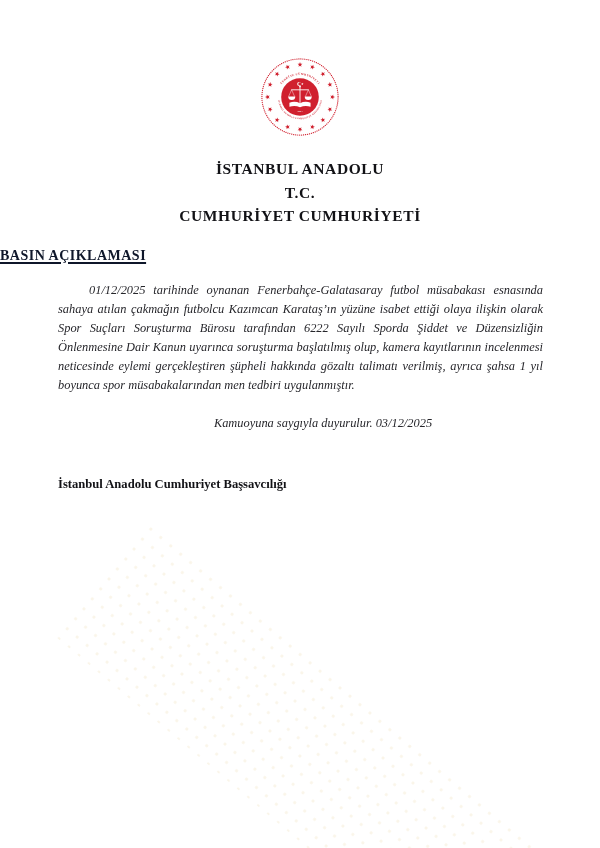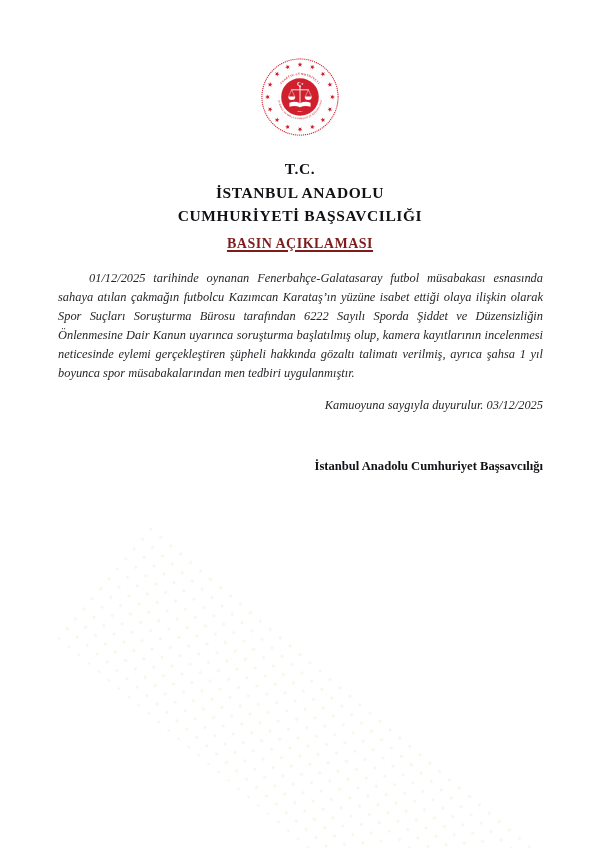--- a/index.html
+++ b/index.html
@@ -14,29 +14,29 @@
     background-size:13px 13px; opacity:0.5; pointer-events:none;
   }
   .content { position:relative; z-index:1; }
   .logo-wrap { padding-top:57px; text-align:center; }
   .logo { width:80px; height:80px; --red:#d0202e; }
   .header {
     margin-top:16px; text-align:center; font-weight:bold;
     font-size:15.5px; line-height:23.5px; letter-spacing:0.6px; color:#121216;
   }
   .title {
-    margin-top:8px; text-align:center; font-weight:bold; font-size:14px;
-    letter-spacing:0.5px; color:#7f1d1d;
+    margin-top:20px; font-weight:bold; font-size:14px;
+    letter-spacing:0.5px; color:#0f172a;
     text-decoration:underline; text-underline-offset:2px; text-decoration-thickness:1.5px;
   }
   .body { margin:17px 57px 0 58px; font-size:12.4px; line-height:19px; text-align:justify; }
   .para { margin:0 0 12px 0; text-indent:31px;font-style:italic; }
-  .closing { text-align:right; text-indent:45px; margin-top:13px; }
+  .closing { text-align:center; text-indent:45px; margin-top:19px; }
   .signature {
-    margin:42px 0 0 0; text-align:right; font-weight:bold;
+    margin:42px 0 0 0; text-align:left; font-weight:bold;
     font-size:12.6px; color:#121216; text-indent:0;
   }
 </style>
 </head>
 <body>
 
 <div class="page">
   <div class="watermark"></div>
 
   <div class="content">
@@ -104,23 +104,23 @@
         <g fill="#ffffff">
           <path d="M50,57.8 Q43.5,54.5 36.8,57.2 L36.8,62.3 Q43.5,59.7 50,62.9 Z"></path>
           <path d="M50,57.8 Q56.5,54.5 63.2,57.2 L63.2,62.3 Q56.5,59.7 50,62.9 Z"></path>
         </g>
 
         <text x="50" y="69.3" font-size="3.1" fill="#ffffff" text-anchor="middle" font-family="'Liberation Serif', serif">2023</text>
       </svg>
     </div>
 
     <div class="header">
+      <div>İSTANBUL ANADOLU</div>
       <div>T.C.</div>
-      <div>İSTANBUL ANADOLU</div>
-      <div>CUMHURİYETİ BAŞSAVCILIĞI</div>
+      <div>CUMHURİYET CUMHURİYETİ</div>
     </div>
 
     <div class="title">BASIN AÇIKLAMASI</div>
 
     <div class="body">
       <p class="para">01/12/2025 tarihinde oynanan Fenerbahçe-Galatasaray futbol müsabakası esnasında sahaya atılan çakmağın futbolcu Kazımcan Karataş’ın yüzüne isabet ettiği olaya ilişkin olarak Spor Suçları Soruşturma Bürosu tarafından 6222 Sayılı Sporda Şiddet ve Düzensizliğin Önlenmesine Dair Kanun uyarınca soruşturma başlatılmış olup, kamera kayıtlarının incelenmesi neticesinde eylemi gerçekleştiren şüpheli hakkında gözaltı talimatı verilmiş, ayrıca şahsa 1 yıl boyunca spor müsabakalarından men tedbiri uygulanmıştır.</p>
       <p class="para closing">Kamuoyuna saygıyla duyurulur. 03/12/2025</p>
       <p class="signature">İstanbul Anadolu Cumhuriyet Başsavcılığı</p>
     </div>
 

